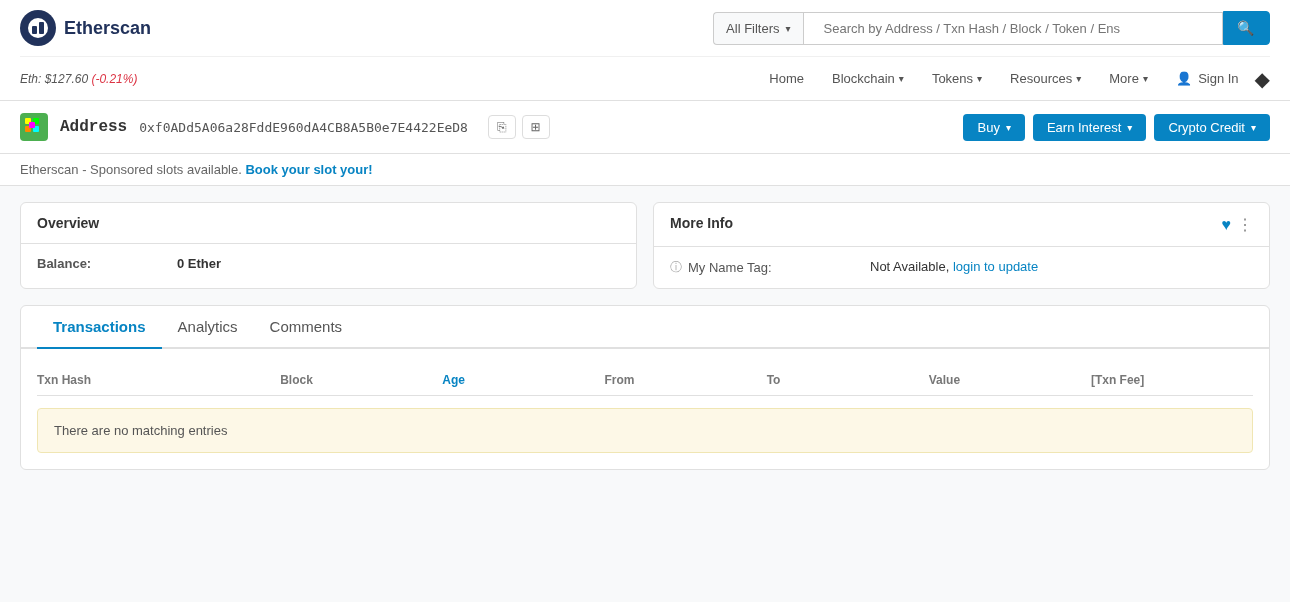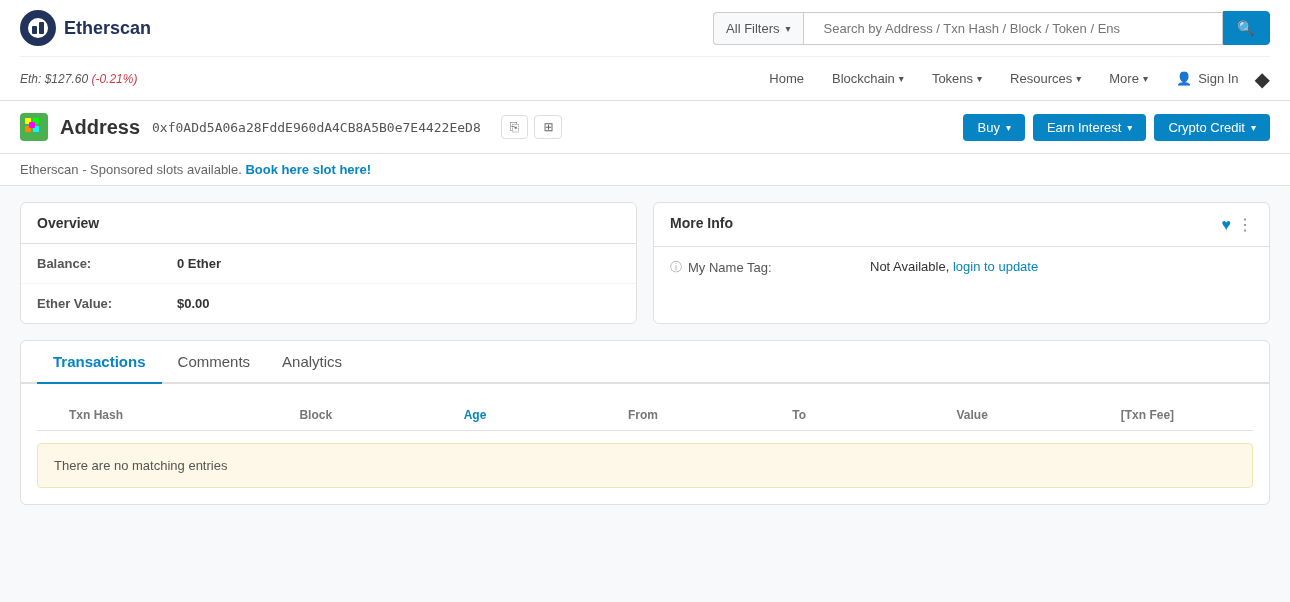--- a/index.html
+++ b/index.html
@@ -18,21 +18,21 @@
     .header-bottom { display: flex; align-items: center; padding: 8px 0; gap: 20px; border-top: 1px solid #f0f0f0; }
     .eth-price { font-size: 12px; color: #555; font-style: italic; }
     .eth-price .negative { color: #dc3545; }
     .nav { display: flex; align-items: center; margin-left: auto; gap: 4px; }
     .nav-item { padding: 6px 12px; color: #555; cursor: pointer; text-decoration: none; font-size: 13px; display: flex; align-items: center; gap: 4px; }
     .nav-signin { display: flex; align-items: center; gap: 6px; padding: 6px 12px; color: #555; cursor: pointer; font-size: 13px; }
 
     
     .address-bar { background: #fff; border-bottom: 1px solid #e0e0e0; padding: 12px 20px; display: flex; align-items: center; gap: 12px; }
     .address-icon { width: 28px; height: 28px; background: #4CAF50; border-radius: 4px; display: flex; align-items: center; justify-content: center; }
-    .address-label { font-size: 20px; font-weight: 600; color: #333; }
+    .address-label { font-size: 16px; font-weight: 600; color: #333; font-family: Liberation Mono, monospace; }
     .address-hash { font-size: 13px; color: #555; font-family: monospace; }
     .address-actions { display: flex; gap: 6px; margin-left: 8px; }
     .icon-btn { background: none; border: 1px solid #ddd; border-radius: 4px; padding: 4px 8px; cursor: pointer; color: #666; font-size: 12px; }
     .action-buttons { margin-left: auto; display: flex; gap: 8px; }
     .btn-buy { background: #0784c3; color: white; border: none; border-radius: 4px; padding: 6px 14px; cursor: pointer; font-size: 13px; display: flex; align-items: center; gap: 6px; }
     .btn-earn { background: #0784c3; color: white; border: none; border-radius: 4px; padding: 6px 14px; cursor: pointer; font-size: 13px; display: flex; align-items: center; gap: 6px; }
     .btn-crypto { background: #0784c3; color: white; border: none; border-radius: 4px; padding: 6px 14px; cursor: pointer; font-size: 13px; display: flex; align-items: center; gap: 6px; }
     .btn-chevron { font-size: 10px; }
 
     
@@ -61,21 +61,21 @@
     .info-link { color: #0784c3; text-decoration: none; }
 
     
     .tabs-section { background: #fff; border: 1px solid #e0e0e0; border-radius: 6px; overflow: hidden; }
     .tabs-header { display: flex; border-bottom: 2px solid #e0e0e0; padding: 0 16px; }
     .tab { padding: 12px 16px; cursor: pointer; font-size: 15px; color: #555; border-bottom: 2px solid transparent; margin-bottom: -2px; }
     .tab.active { color: #0784c3; border-bottom: 2px solid #0784c3; font-weight: 600; }
 
     .table-section { padding: 16px; }
     .table-header { display: flex; padding: 8px 0; border-bottom: 1px solid #e0e0e0; font-size: 12px; color: #777; font-weight: 600; }
-    .th { flex: 1; margin-left: 32px; }
+    .th { flex: 1; }
     .th-hash { flex: 1.5; }
     .th-age { color: #0784c3; cursor: pointer; }
     .no-entries { background: #fdf8e7; border: 1px solid #f0e6b3; border-radius: 4px; padding: 14px 16px; color: #555; font-size: 13px; margin-top: 12px; }
 
     .chevron { font-size: 10px; }
   </style>
 </head>
 <body>
 
 <header class="header">
@@ -160,37 +160,33 @@
     </button>
     <button class="btn-crypto">
       <span>Crypto Credit</span>
       <span class="btn-chevron">▾</span>
     </button>
   </div>
 </div>
 
 <div class="sponsor-bar">
   <span>Etherscan - Sponsored slots available.</span>
-  <a class="sponsor-link" href="#">Book here slot here!</a>
+  <a class="sponsor-link" href="#">Book your slot your!</a>
 </div>
 
 <div class="main">
   <div class="cards-row">
 
     <div class="card card-overview">
       <div class="card-header">
         <span>Overview</span>
       </div>
       <div class="card-row">
         <span class="card-label">Balance:</span>
         <span class="card-value">0 Ether</span>
-      </div>
-      <div class="card-row">
-        <span class="card-label">Ether Value:</span>
-        <span class="card-value">$0.00</span>
       </div>
     </div>
 
     <div class="card card-more-info">
       <div class="card-header">
         <span>More Info</span>
         <div class="card-header-actions">
           <button class="heart-btn">♥</button>
           <button class="dots-btn">⋮</button>
         </div>
@@ -204,22 +200,22 @@
           <span>Not Available,</span>
           <a class="info-link" href="#">login to update</a>
         </div>
       </div>
     </div>
   </div>
 
   <div class="tabs-section">
     <div class="tabs-header">
       <div class="tab active">Transactions</div>
+      <div class="tab">Analytics</div>
       <div class="tab">Comments</div>
-      <div class="tab">Analytics</div>
     </div>
 
     <div class="table-section">
       <div class="table-header">
         <span class="th th-hash">Txn Hash</span>
         <span class="th">Block</span>
         <span class="th th-age">Age</span>
         <span class="th">From</span>
         <span class="th">To</span>
         <span class="th">Value</span>

